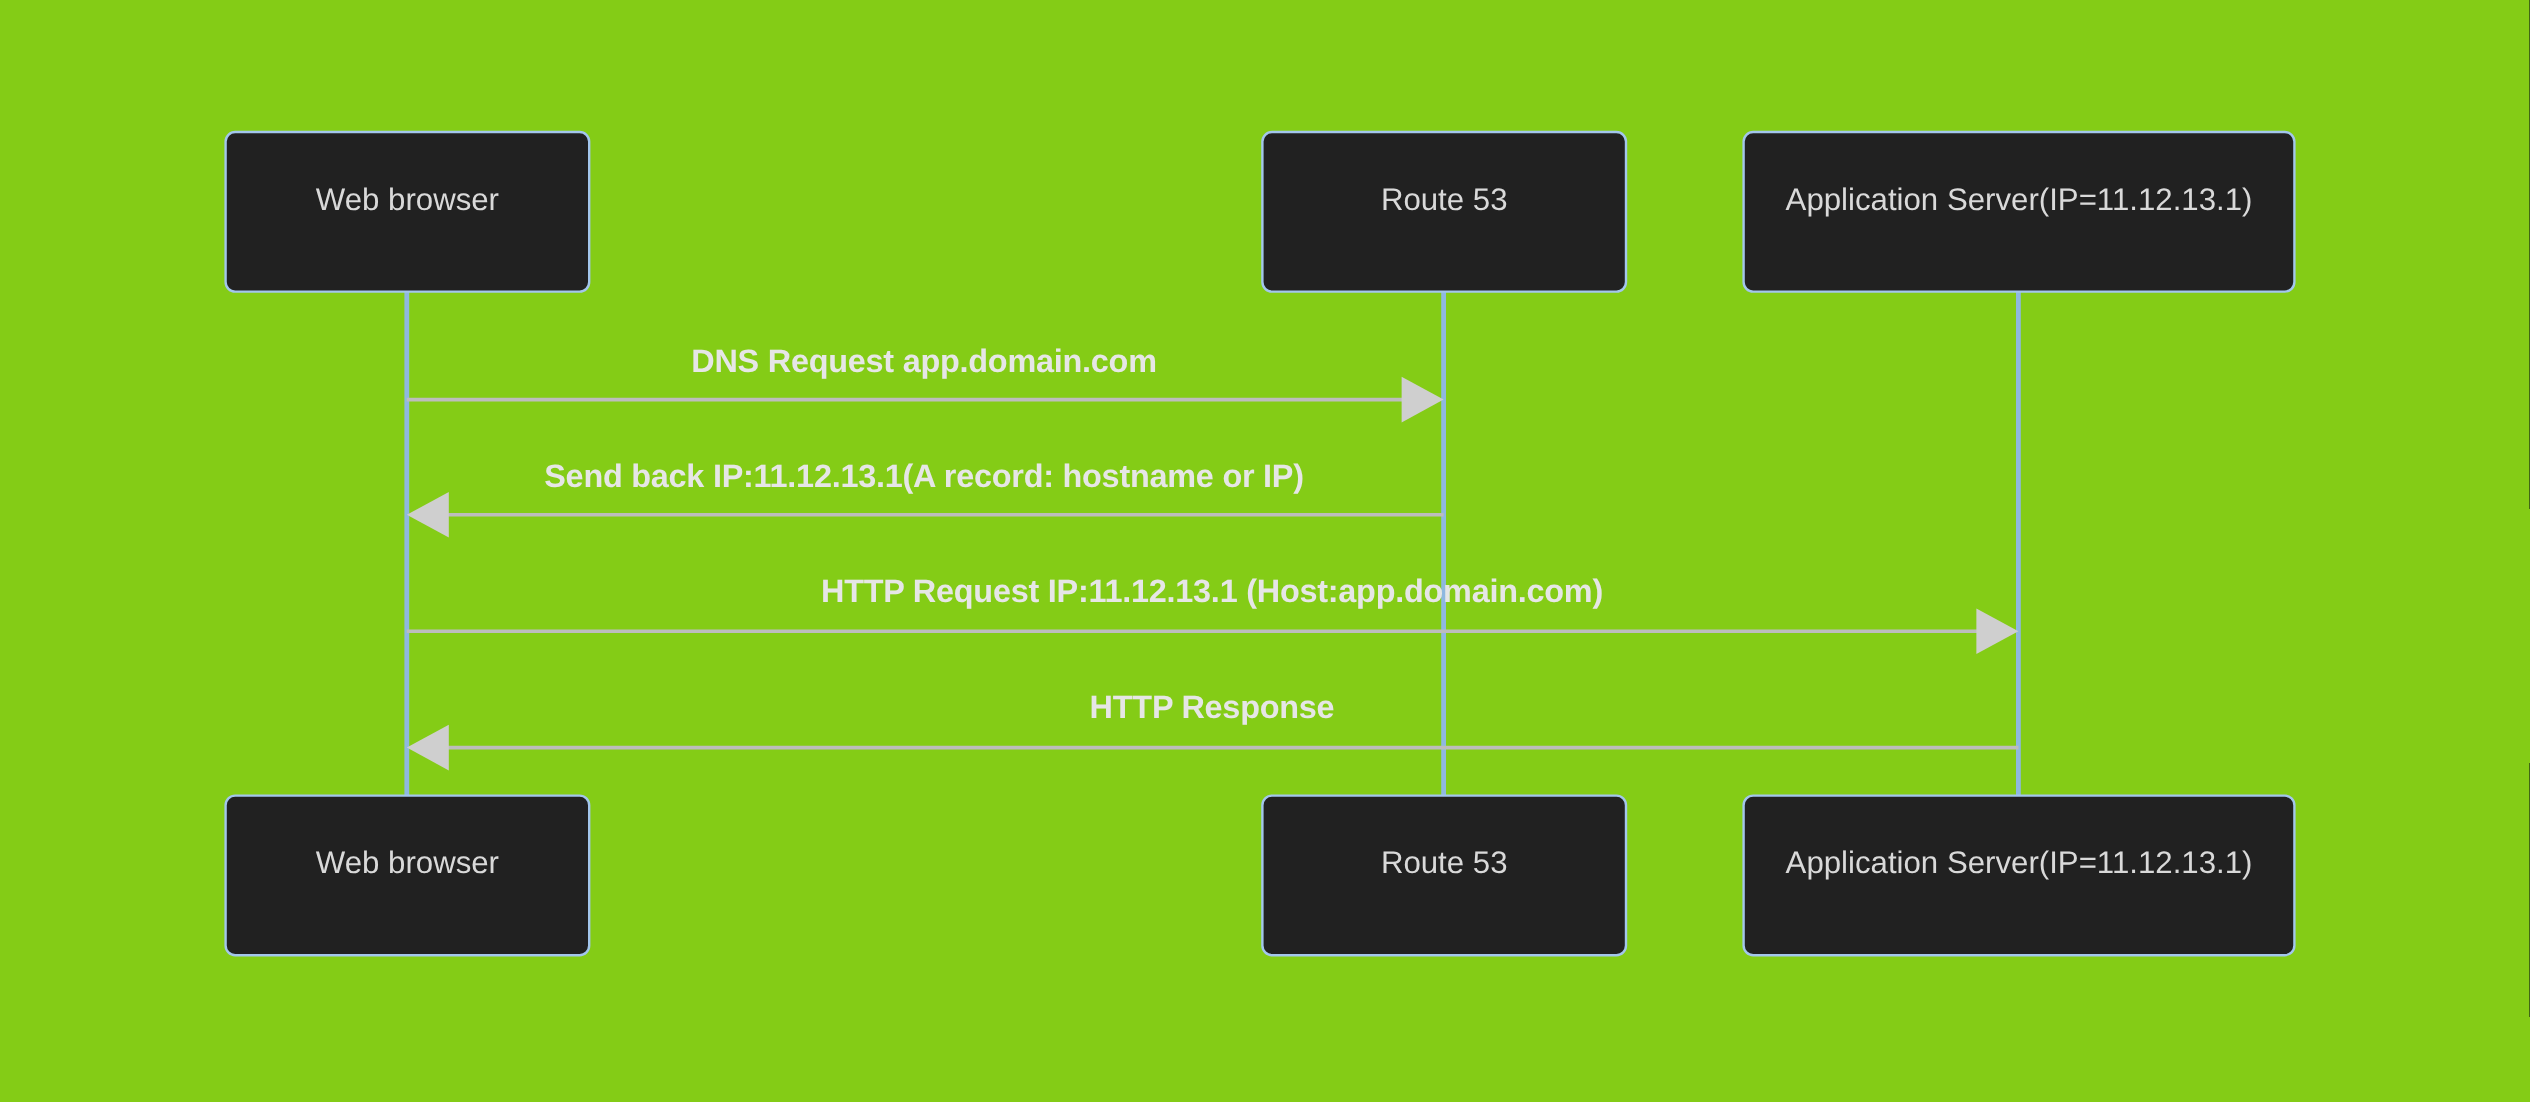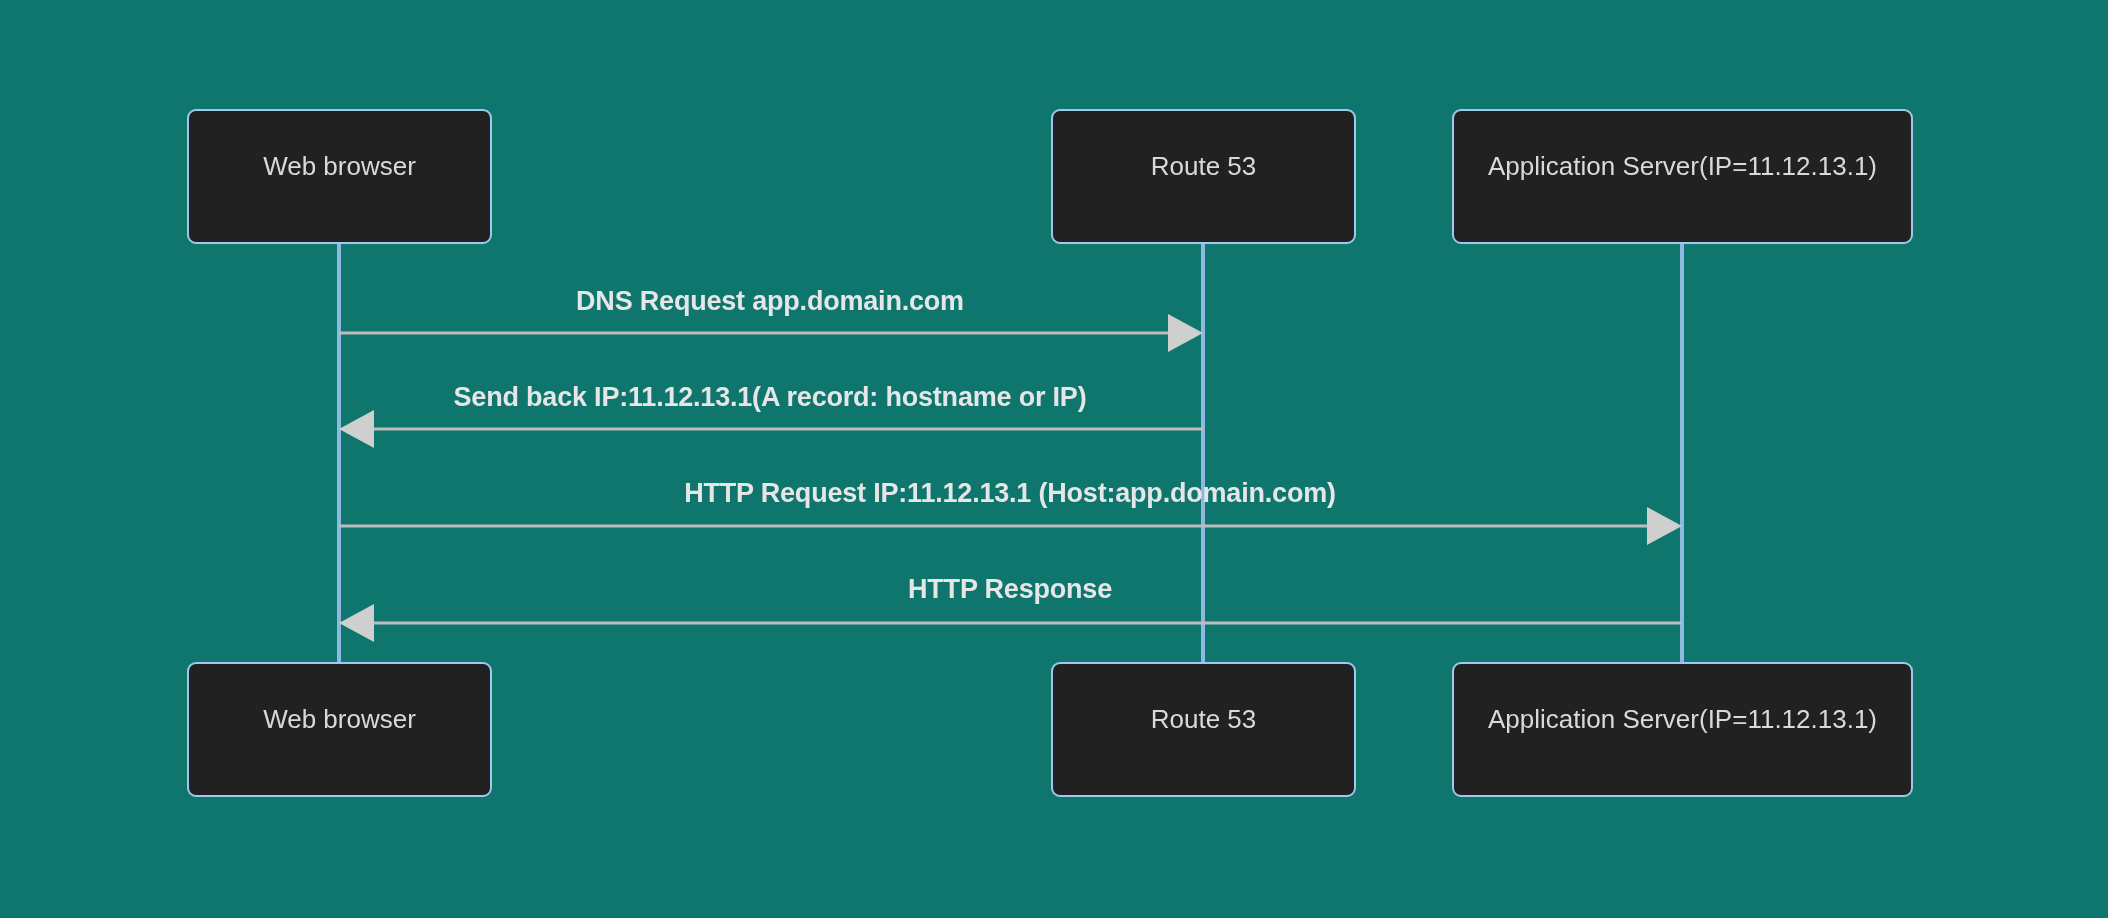--- a/index.html
+++ b/index.html
@@ -10,21 +10,21 @@
   body {
     width: 2108px;
     height: 918px;
     overflow: hidden;
     font-family: "Liberation Sans", sans-serif;
   }
   #diagram-root {
     position: relative;
     width: 2108px;
     height: 918px;
-    background: #0f766e;
+    background: #84cc16;
   }
   svg#sequence-svg {
     position: absolute;
     left: 0;
     top: 0;
     width: 2108px;
     height: 918px;
     display: block;
   }
   .participant-box {

